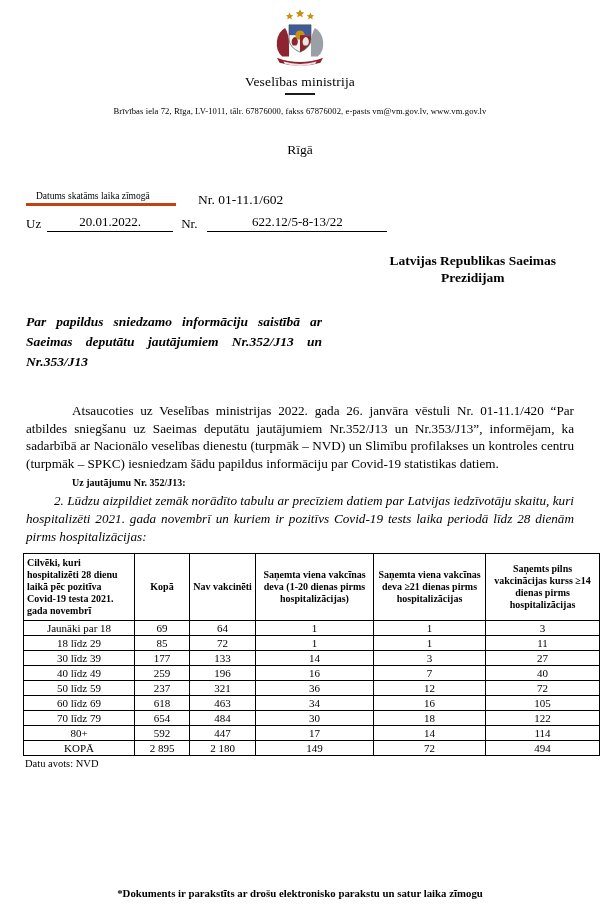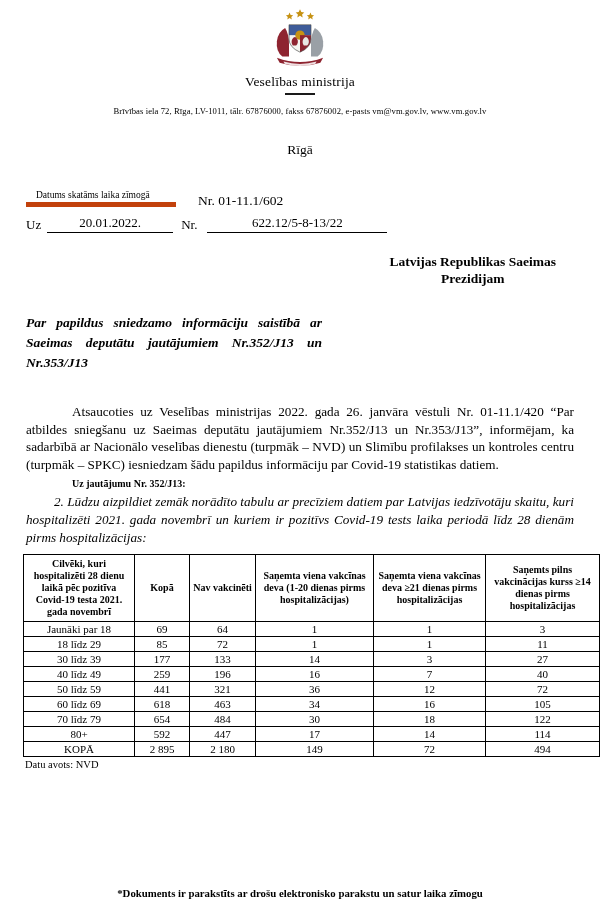--- a/index.html
+++ b/index.html
@@ -14,21 +14,21 @@
   .letterhead { text-align:center; }
   .emblem-wrap { display:flex; justify-content:center; }
   .ministry-name { font-size:13.5px; margin-top:4px; letter-spacing:.2px; }
   .letterhead-divider { width:30px; height:2px; background:#1a1a1a; margin:3px auto 0; }
   .contact-line { font-size:8.6px; margin-top:11px; letter-spacing:.1px; }
   .place-line { font-size:13.5px; margin-top:26px; }
 
   
   .ref-block { margin-top:32px; font-size:13px; }
   .ref-line1 { display:flex; align-items:flex-end; }
-  .ts-note { font-size:9.5px; border-bottom:5px solid #c2410c; padding:0 14px 2px 10px; min-width:150px; }
+  .ts-note { font-size:9.5px; border-bottom:3px solid #c2410c; padding:0 14px 2px 10px; min-width:150px; }
   .doc-no { margin-left:22px; font-size:13.5px; position:relative; top:2px; }
   .ref-line2 { display:flex; align-items:flex-end; margin-top:8px; }
   .fill { display:inline-block; border-bottom:1px solid #000; text-align:center; padding-bottom:1px; }
   .fill-date { width:126px; margin:0 8px 0 6px; }
   .fill-num { width:180px; margin-left:10px; }
 
   
   .recipient { width:fit-content; margin:20px 18px 0 auto; text-align:center; font-weight:bold; font-size:13.5px; line-height:17px; }
 
   
@@ -36,21 +36,21 @@
 
   
   .body-par { margin-top:30px; font-size:13.2px; line-height:17.5px; text-align:justify; text-indent:46px; }
   .question-heading { font-weight:bold; font-size:10px; line-height:17.5px; text-indent:46px; margin-top:2px; }
   .question-text { font-style:italic; font-size:13.2px; line-height:18px; text-align:justify; text-indent:28px; }
 
   
   table.stats { width:576px; margin:7px -3px 0; border-collapse:collapse; table-layout:fixed; }
   table.stats th, table.stats td { border:1px solid #000; vertical-align:middle; }
   table.stats th { font-size:10px; font-weight:bold; line-height:12px; padding:3px 3px; text-align:center; }
-  table.stats th.col-people { text-align:center; }
+  table.stats th.col-people { text-align:left; }
   table.stats td { font-size:11px; line-height:12px; padding:1px 4px; text-align:center; }
   .c1{width:111px} .c2{width:55px} .c3{width:66px} .c4{width:118px} .c5{width:112px} .c6{width:114px}
   .source-note { font-size:10.5px; margin:2px 0 0 -1px; }
 
   
   .doc-footer { position:absolute; left:0; bottom:10px; width:100%; text-align:center; font-weight:bold; font-size:10.8px; }
 </style>
 </head>
 <body>
 
@@ -161,21 +161,21 @@
       <tr>
         <td>40 līdz 49</td>
           <td>259</td>
           <td>196</td>
           <td>16</td>
           <td>7</td>
           <td>40</td>
       </tr>
       <tr>
         <td>50 līdz 59</td>
-          <td>441</td>
+          <td>237</td>
           <td>321</td>
           <td>36</td>
           <td>12</td>
           <td>72</td>
       </tr>
       <tr>
         <td>60 līdz 69</td>
           <td>618</td>
           <td>463</td>
           <td>34</td>

